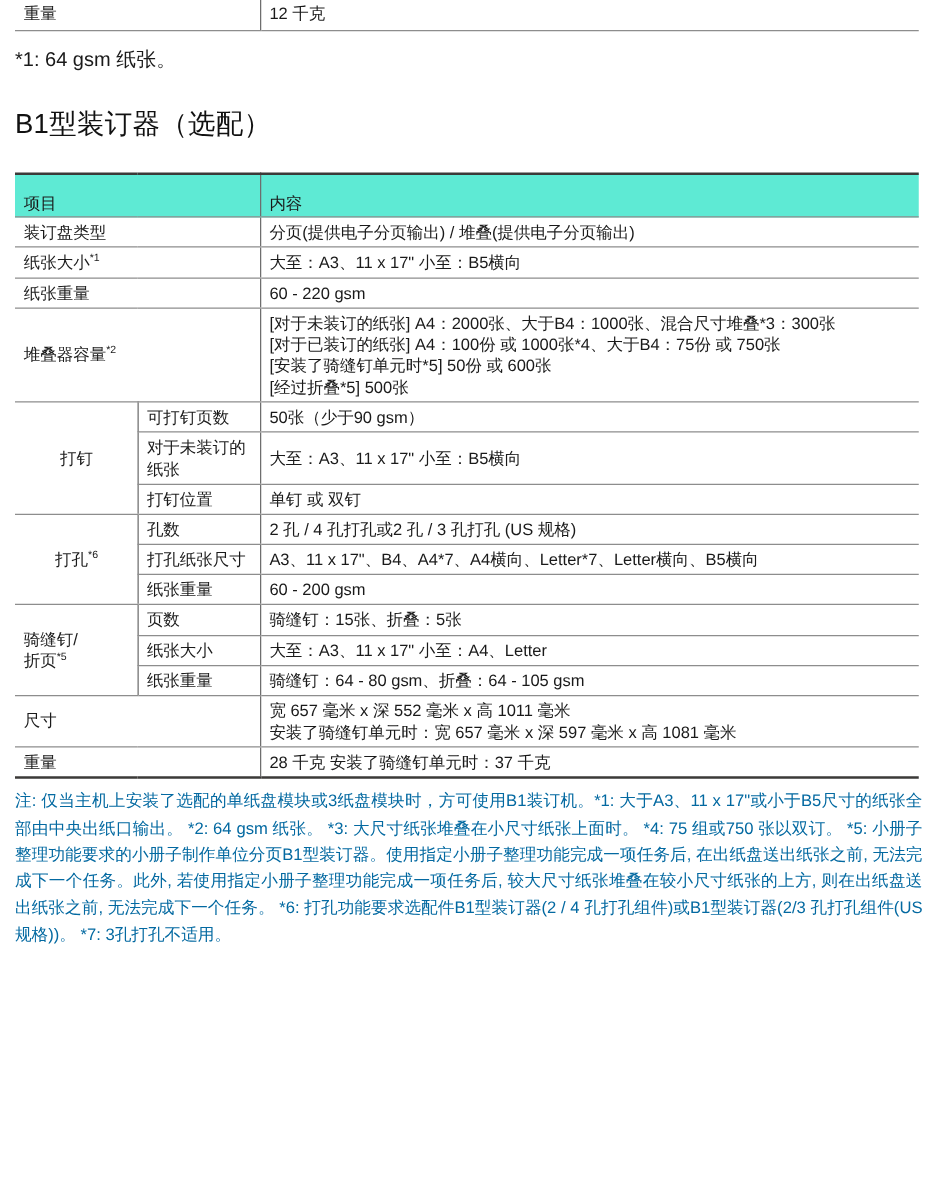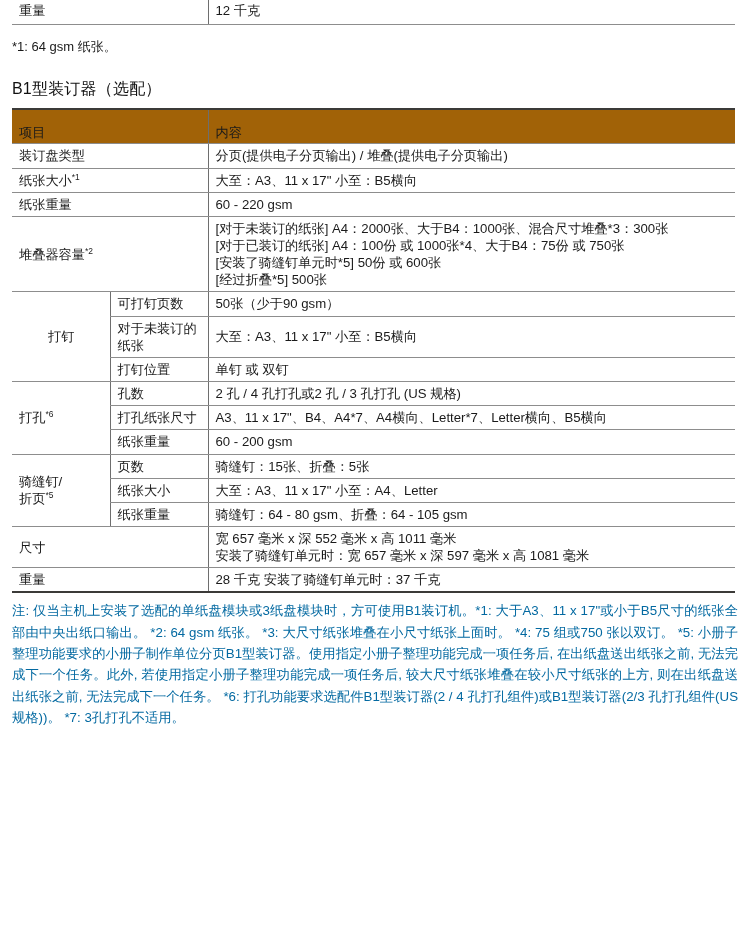--- a/index.html
+++ b/index.html
@@ -39,21 +39,21 @@
     padding: 3px 6px 3px 7px;
     line-height: 1.30;
     border-bottom: 1.2px solid #8d8d8d;
     box-sizing: border-box;
   }
   .spec-table td.divider-left,
   .spec-table th.divider-left {
     border-left: 1.2px solid #6e6e6e;
   }
   .hdr-row th {
-    background: #a16207;
+    background: #5eead4;
     border-bottom: 1.2px solid #8d8d8d;
     height: 27px;
     padding-top: 14px;
     padding-bottom: 2px;
   }
   .rule-top {
     border-top: 2.6px solid #3b3a38;
   }
   .rule-bottom-heavy td {
     border-bottom: 2.6px solid #3b3a38;
@@ -74,30 +74,30 @@
     box-sizing: border-box;
     line-height: 1.3;
   }
   .top-table td.divider-left {
     border-left: 1.2px solid #6e6e6e;
   }
 
   
   .top-notes {
     margin: 11px 0 0 12px;
-    font-size: 13px;
+    font-size: 16px;
     line-height: 1.62;
     color: #1a1a1a;
   }
   .top-notes div { white-space: nowrap; }
 
   
   .section-heading {
-    margin: 22px 0 8px 12px;
-    font-size: 16px;
+    margin: 22px 0 24px 12px;
+    font-size: 22px;
     letter-spacing: 0.2px;
     color: #111;
     font-weight: normal;
   }
 
   
   col.c-item   { width: 98px;  }
   col.c-sub    { width: 98px;  }
   col.c-body   { width: 527px; }
   col.c-item2  { width: 196px; }
@@ -195,21 +195,21 @@
       <tr>
         <td class="divider-left">对于未装订的纸张</td>
         <td class="divider-left">大至：A3、11 x 17"  小至：B5横向</td>
       </tr>
       <tr>
         <td class="divider-left">打钉位置</td>
         <td class="divider-left">单钉 或 双钉</td>
       </tr>
 
       <tr>
-        <td rowspan="3" class="cell-center-v" style="text-align:left;margin-top:36px;"><span>打孔</span><sup>*6</sup></td>
+        <td rowspan="3" class="cell-center-v" style="text-align:center;margin-top:36px;"><span>打孔</span><sup>*6</sup></td>
         <td class="divider-left">孔数</td>
         <td class="divider-left">2 孔 / 4 孔打孔或2 孔 / 3 孔打孔 (US 规格)</td>
       </tr>
       <tr>
         <td class="divider-left">打孔纸张尺寸</td>
         <td class="divider-left">A3、11 x 17"、B4、A4*7、A4横向、Letter*7、Letter横向、B5横向</td>
       </tr>
       <tr>
         <td class="divider-left">纸张重量</td>
         <td class="divider-left">60 - 200 gsm</td>

